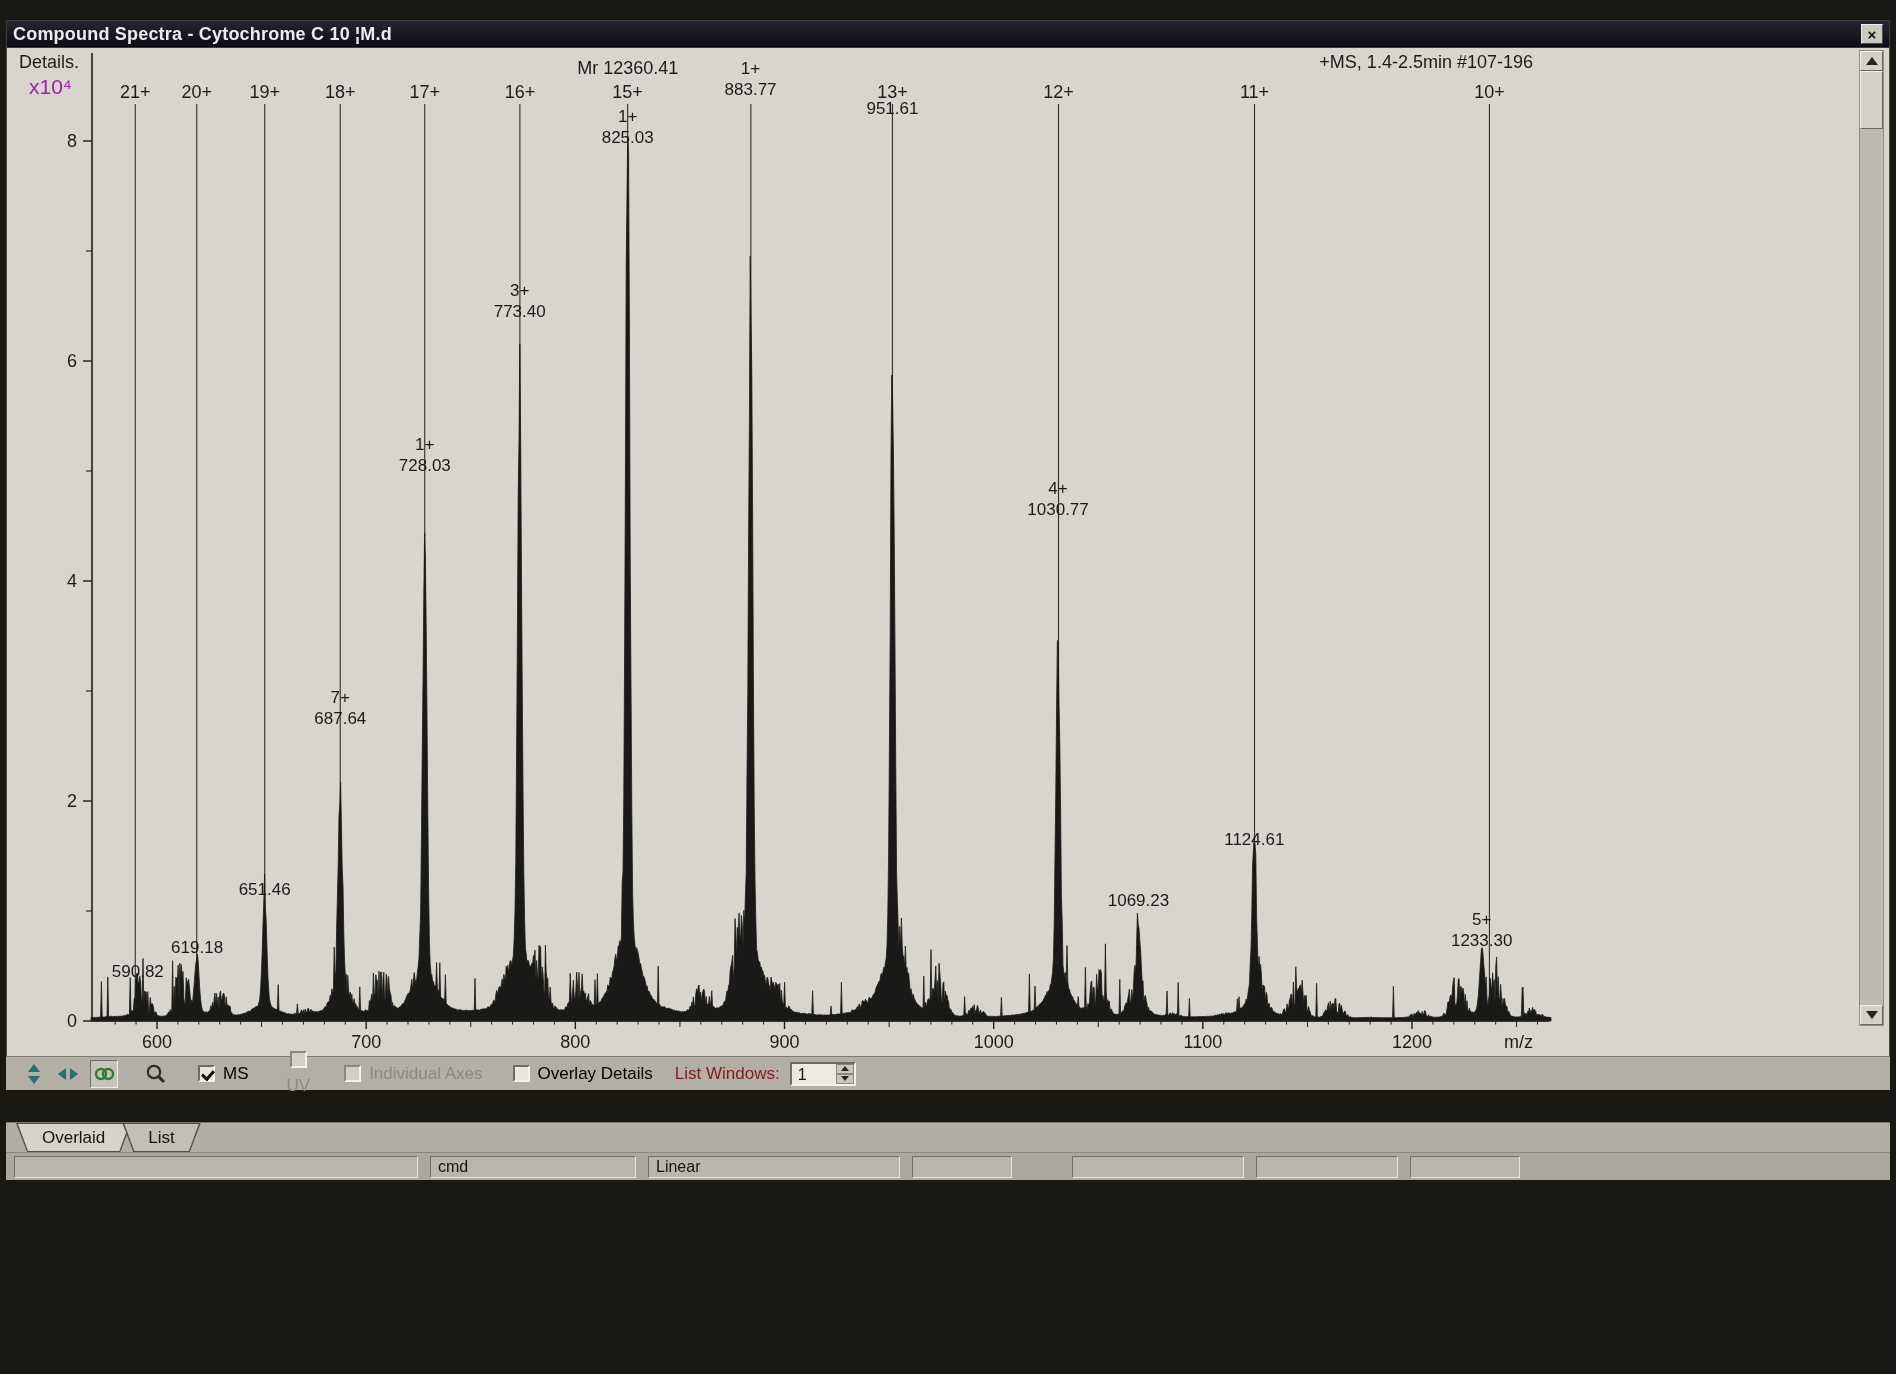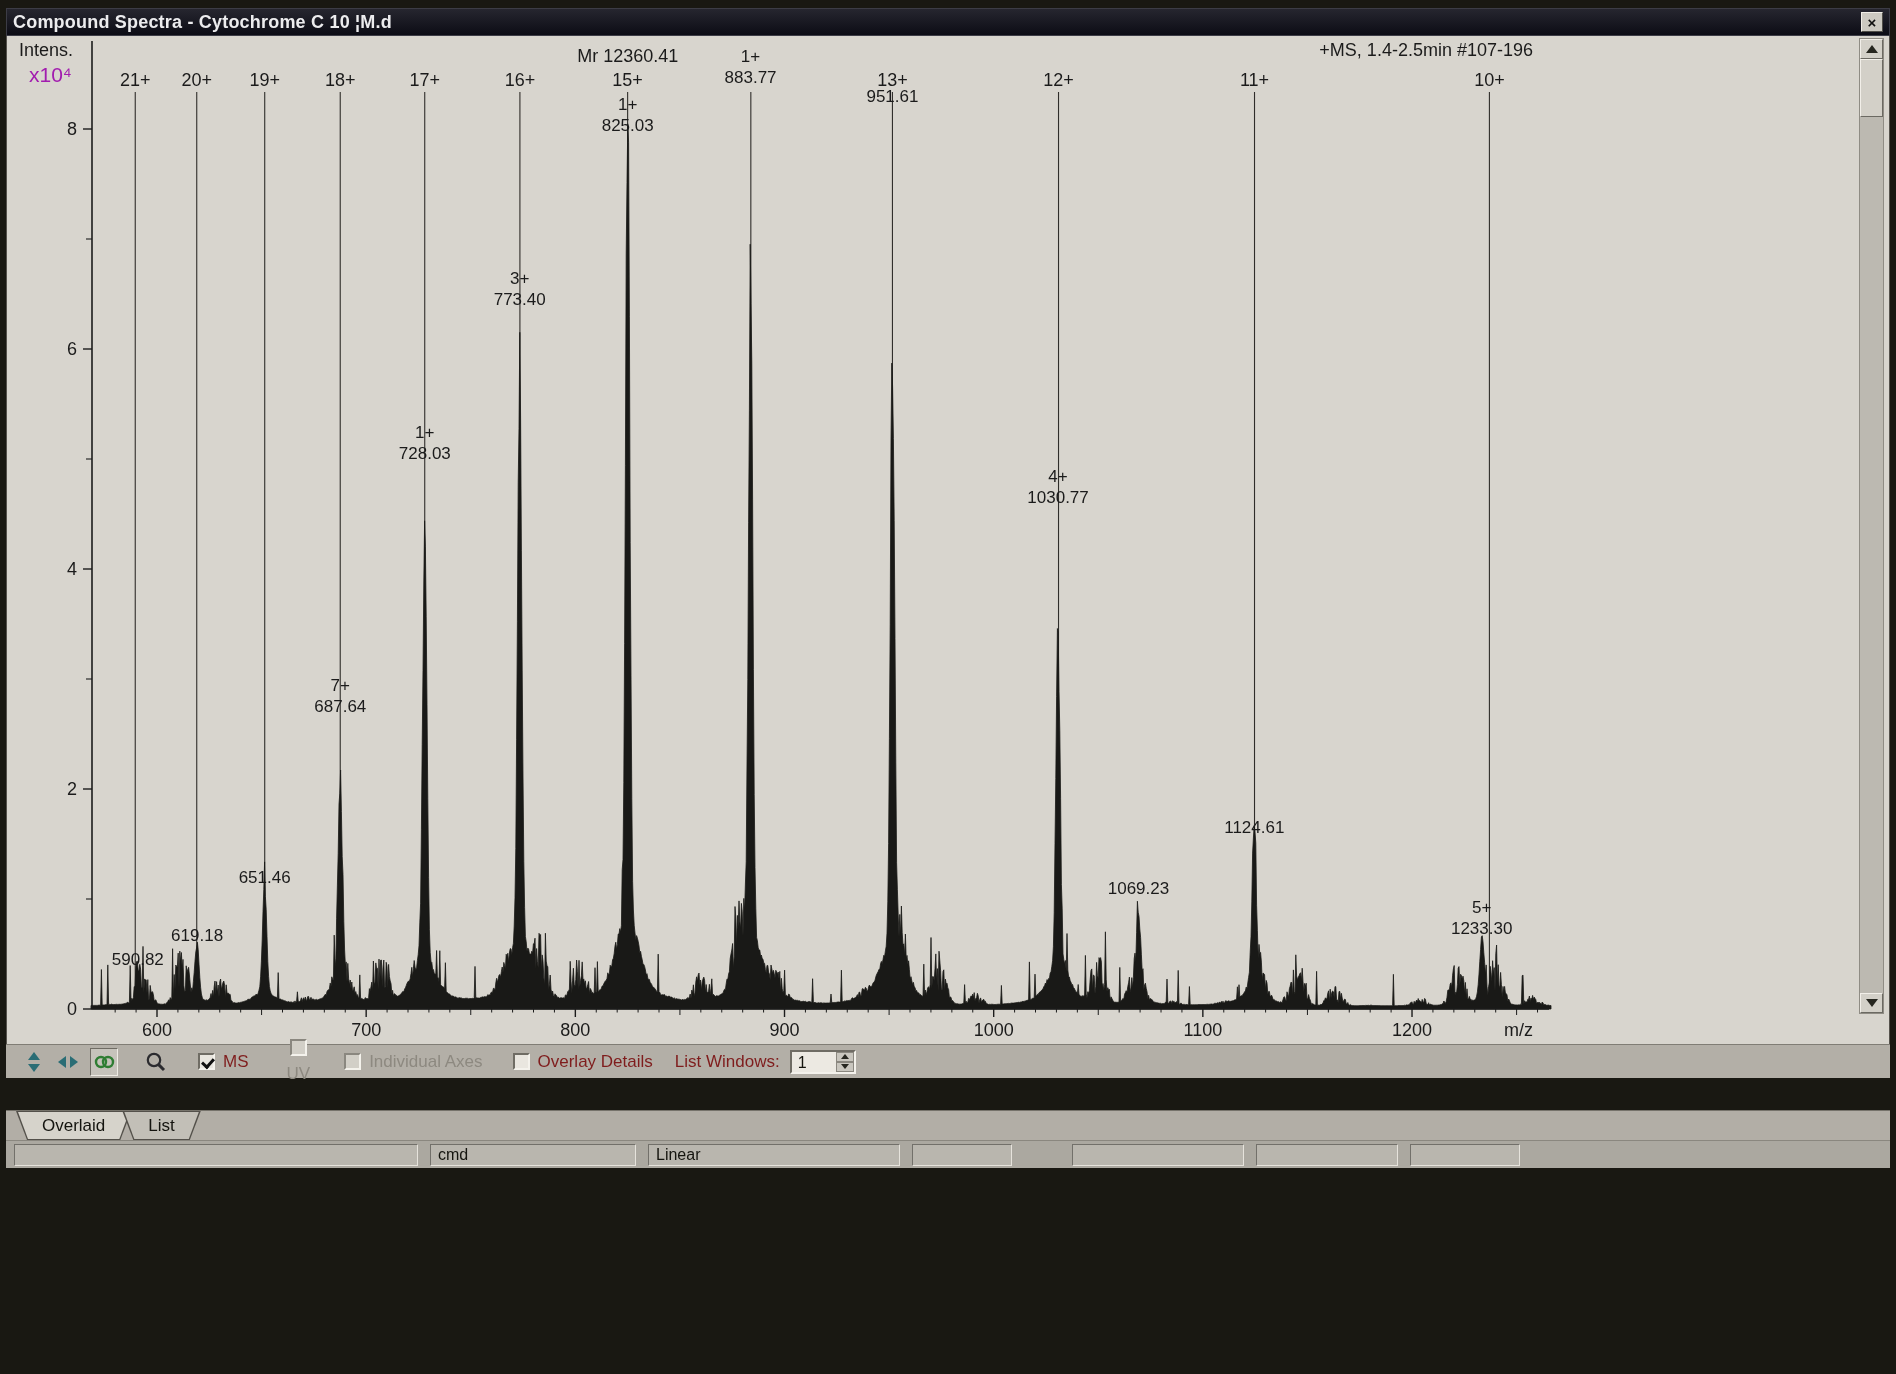--- a/index.html
+++ b/index.html
@@ -1,20 +1,20 @@
 <!DOCTYPE html>
 <html><head>
 <meta charset="utf-8">
 <style>
   * { margin:0; padding:0; box-sizing:border-box; }
   body { width:1896px; height:1374px; overflow:hidden; background:#15140f;
          font-family:"Liberation Sans", sans-serif; }
   .photo { position:relative; width:1896px; height:1374px; background:#191812; }
 
-  .window { position:absolute; left:6px; top:8px; width:1884px; }
+  .window { position:absolute; left:6px; top:20px; width:1884px; }
 
   
   .titlebar { height:28px; background:linear-gradient(#26262f,#0c0c15);
               border:1px solid #3c3c46; display:flex; align-items:center;
               padding:0 6px; }
   .title-text { color:#ecece e; color:#ececee; font-size:18px; font-weight:bold; letter-spacing:.2px; }
   .close-btn { margin-left:auto; width:22px; height:20px; background:#ccc9c1;
                border-top:1px solid #f0ede7; border-left:1px solid #f0ede7;
                border-right:1px solid #504e48; border-bottom:1px solid #504e48;
                display:flex; align-items:center; justify-content:center;
@@ -46,21 +46,21 @@
 
   
   .toolbar { height:34px; background:#b3afa7; border-top:1px solid #807d75;
              display:flex; align-items:center; padding-left:14px; }
   .tb-icon { display:inline-flex; align-items:center; justify-content:center;
              width:28px; height:28px; }
   .tb-icon.sunken { background:#c6c3bb; border-top:1px solid #6f6c64; border-left:1px solid #6f6c64;
                     border-right:1px solid #eeebe4; border-bottom:1px solid #eeebe4; }
   .gap6{margin-left:6px;} .gap8{margin-left:8px;} .gap24{margin-left:24px;} .gap28{margin-left:28px;}
   .gap38{margin-left:38px;flex-direction:column;} .gap34{margin-left:34px;} .gap30{margin-left:30px;} .gap22{margin-left:22px;}
-  .cb { display:inline-flex; align-items:center; gap:8px; font-size:17px; color:#7f1d1d; }
+  .cb { display:inline-flex; align-items:center; gap:8px; font-size:17px; color:#000000; }
   .cb .box { width:17px; height:17px; background:#e9e6df; position:relative;
              border-top:2px solid #6f6c64; border-left:2px solid #6f6c64;
              border-right:2px solid #f4f2ec; border-bottom:2px solid #f4f2ec; }
   .cb.checked .box::after { content:''; position:absolute; left:2px; top:3px; width:9px; height:5px;
              border-left:3px solid #101010; border-bottom:3px solid #101010; transform:rotate(-48deg); }
   .cb.disabled { color:#8d8980; }
   .cb.disabled .box { background:#d2cfc7; border-top-color:#8a877f; border-left-color:#8a877f; }
   .lw-label { font-size:17px; color:#7f1d1d; }
   .spin { display:inline-flex; height:24px; margin-left:10px; background:#ece9e2;
           border-top:2px solid #6f6c64; border-left:2px solid #6f6c64;
@@ -103,21 +103,21 @@
   <div class="window">
 
     <div class="titlebar">
       <span class="title-text">Compound Spectra - Cytochrome C 10 ¦M.d</span>
       <span class="close-btn">
           <span>×</span>
         </span>
     </div>
 
     <div class="panel">
-      <div class="ylab1">Intens.</div>
+      <div class="ylab1">Details.</div>
       <div class="ylab2">x10⁴</div>
       <svg id="spec-svg" width="1460" height="975" viewBox="0 0 1460 975">
           <line x1="44.24632000000005" y1="54" x2="44.24632000000005" y2="971" stroke="#2f2d2a" stroke-width="1.1"></line>
           <line x1="105.7423" y1="54" x2="105.7423" y2="971" stroke="#2f2d2a" stroke-width="1.1"></line>
           <line x1="173.72255" y1="54" x2="173.72255" y2="971" stroke="#2f2d2a" stroke-width="1.1"></line>
           <line x1="249.23292000000004" y1="54" x2="249.23292000000004" y2="971" stroke="#2f2d2a" stroke-width="1.1"></line>
           <line x1="333.7376" y1="54" x2="333.7376" y2="971" stroke="#2f2d2a" stroke-width="1.1"></line>
           <line x1="428.90995" y1="54" x2="428.90995" y2="971" stroke="#2f2d2a" stroke-width="1.1"></line>
           <line x1="536.6324999999999" y1="54" x2="536.6324999999999" y2="971" stroke="#2f2d2a" stroke-width="1.1"></line>
           <line x1="659.83363" y1="54" x2="659.83363" y2="971" stroke="#2f2d2a" stroke-width="1.1"></line>

